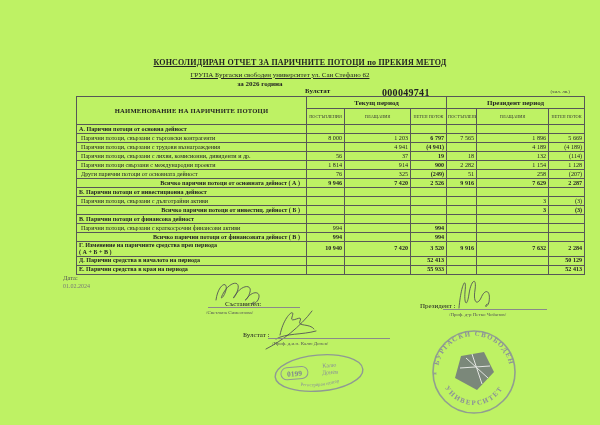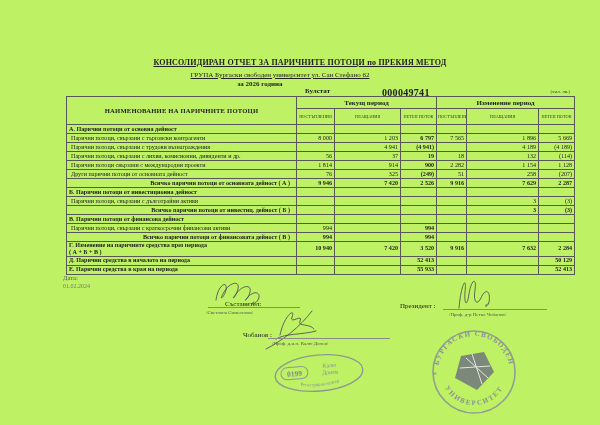--- a/index.html
+++ b/index.html
@@ -8,21 +8,21 @@
   .abs{position:absolute;}
   .title{top:58px;left:60px;width:480px;text-align:center;font-size:8px;font-weight:bold;
          text-decoration:underline;letter-spacing:.2px;}
   .group{top:71px;left:60px;width:440px;text-align:center;font-size:7px;font-weight:normal;
          text-decoration:underline;}
   .year{top:80px;left:120px;width:280px;text-align:center;font-size:7px;font-weight:bold;}
   .bulstat-label{top:87px;left:305px;font-size:7px;font-weight:bold;}
   .bulstat-value{top:87px;left:382px;font-size:10px;font-weight:bold;letter-spacing:.3px;}
   .units{top:89px;left:500px;width:70px;text-align:right;font-size:5px;color:#444;}
 
-  table.cf{position:absolute;left:66px;top:96px;width:508px;border-collapse:collapse;
+  table.cf{position:absolute;left:76px;top:96px;width:508px;border-collapse:collapse;
            table-layout:fixed;}
   .cf th,.cf td{border:1px solid #575757;overflow:hidden;}
   .cf th.name{font-size:6.6px;font-weight:bold;text-align:center;vertical-align:middle;
               letter-spacing:.2px;}
   .cf th.period{font-size:7px;font-weight:bold;height:9px;text-align:center;}
   .cf th.sub{font-size:4.3px;font-weight:normal;text-transform:uppercase;color:#333;
              height:15px;text-align:center;vertical-align:middle;line-height:1.2;padding:0 1px;}
   .cf tbody tr{height:9px;}
   .cf td.lbl{font-size:6.1px;padding:0 2px;line-height:1.12;text-align:left;white-space:pre-line;}
   .cf td.val{font-size:6.1px;text-align:right;padding:0 2px;line-height:1.1;}
@@ -62,21 +62,21 @@
         <col style="width:66px">
         <col style="width:36px">
       <col style="width:30px">
         <col style="width:72px">
         <col style="width:36px">
     </colgroup>
     <thead>
       <tr>
         <th rowspan="2" class="name">НАИМЕНОВАНИЕ НА ПАРИЧНИТЕ ПОТОЦИ</th>
         <th colspan="3" class="period">Текущ период</th>
-        <th colspan="3" class="period">Изменение период</th>
+        <th colspan="3" class="period">Президент период</th>
       </tr>
       <tr>
         <th class="sub">постъпления</th>
         <th class="sub">плащания</th>
         <th class="sub">нетен поток</th>
         <th class="sub">постъпления</th>
         <th class="sub">плащания</th>
         <th class="sub">нетен поток</th>
       </tr>
     </thead>
@@ -232,30 +232,30 @@
   <div class="abs date-label">Дата:</div>
   <div class="abs date-value">01.02.2024</div>
 
   <div class="abs sig-label" style="top:300px;left:178px;padding-left:47px;">Съставител:</div>
   <svg class="abs" style="top:276px;left:208px;" width="70" height="32" viewBox="0 0 70 32">
     <path class="ink" d="M8,24 C10,8 20,4 18,14 C16,22 10,26 16,16 C22,6 32,4 30,13 C28,21 22,26 28,18 C34,9 44,8 42,16 C40,24 34,27 40,21 C46,14 54,16 50,24 C47,29 40,29 46,26"></path>
   </svg>
   <div class="sigline" style="top:307px;left:208px;width:92px;"></div>
   <div class="abs sig-name" style="top:310px;left:206px;">/Светлана Симеонова/</div>
 
-  <div class="abs sig-label" style="top:331px;left:243px;">Чобанов :</div>
+  <div class="abs sig-label" style="top:331px;left:243px;">Булстат :</div>
   <svg class="abs" style="top:305px;left:262px;" width="64" height="46" viewBox="0 0 64 46">
     <path class="ink" d="M18,30 C22,10 34,2 30,12 C27,20 42,8 38,16 C35,22 48,18 52,24"></path>
     <path class="ink" d="M50,6 C38,22 20,36 4,44"></path>
     <path class="ink" d="M14,34 C24,28 40,30 54,26"></path>
   </svg>
   <div class="sigline" style="top:338px;left:268px;width:122px;"></div>
   <div class="abs sig-name" style="top:341px;left:272px;">/Проф. д.и.н. Калю Донев/</div>
 
-  <div class="abs sig-label" style="top:302px;left:400px;">Президент :</div>
+  <div class="abs sig-label" style="top:302px;left:420px;">Президент :</div>
   <svg class="abs" style="top:272px;left:447px;" width="64" height="38" viewBox="0 0 64 38">
     <path class="ink" d="M12,36 C14,12 20,2 18,20 C17,32 20,36 22,22 C24,8 30,4 28,18 C26,30 30,34 34,26 C38,16 44,18 42,30 C41,35 36,36 40,32"></path>
   </svg>
   <div class="sigline" style="top:309px;left:443px;width:104px;"></div>
   <div class="abs sig-name" style="top:312px;left:449px;">/Проф. д-р Петко Чобанов/</div>
 
   <svg class="abs stamp-rot" style="top:352px;left:272px;" width="95" height="42" viewBox="0 0 95 42">
     <ellipse cx="47" cy="21" rx="44" ry="18" fill="none" stroke="#8a8f99" stroke-width="1.4" opacity=".9"></ellipse>
     <rect x="9" y="13" width="27" height="12" rx="6" fill="none" stroke="#8a8f99" stroke-width="1" opacity=".9"></rect>
     <text x="22.5" y="22" text-anchor="middle" font-size="7.5" font-weight="bold" fill="#7f8591">0199</text>

